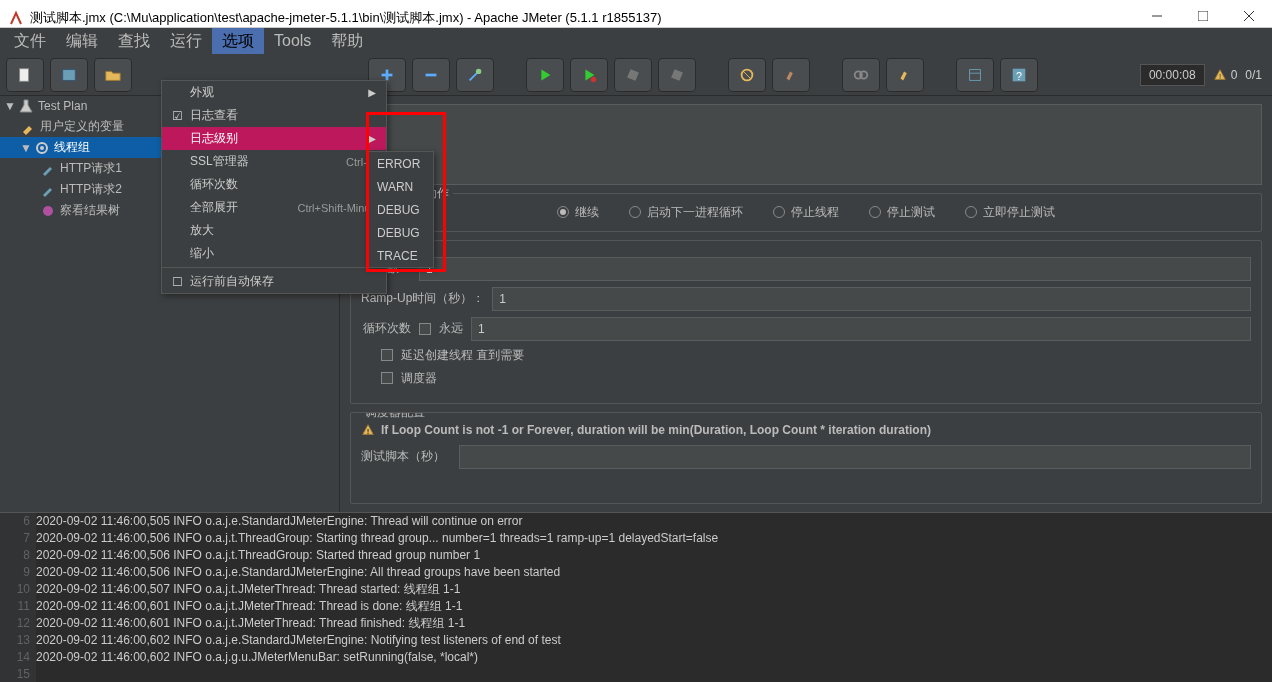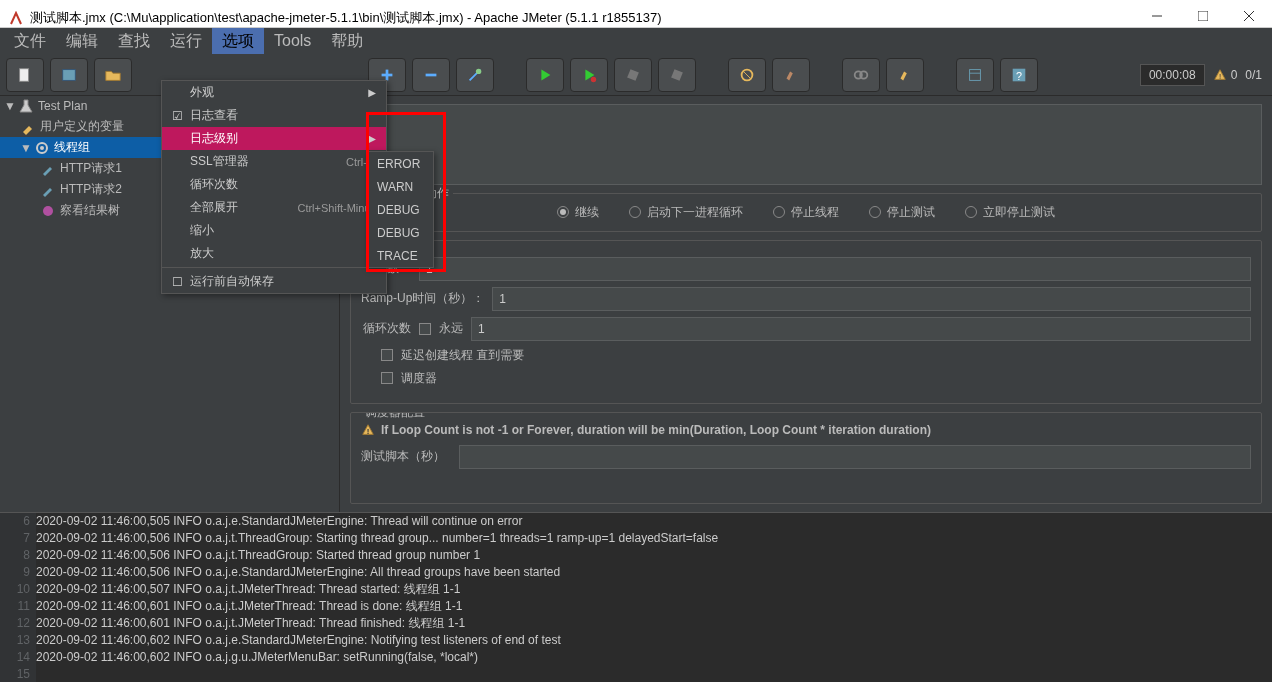--- a/index.html
+++ b/index.html
@@ -137,25 +137,25 @@
         <span class="label">循环次数</span>
         <span class="arrow">▶</span>
   </div>
   <div class="dd-item">
     <span class="check"></span>
         <span class="label">全部展开</span>
         <span class="shortcut">Ctrl+Shift-Minus</span>
   </div>
   <div class="dd-item">
     <span class="check"></span>
+        <span class="label">放大</span>
+  </div>
+  <div class="dd-item">
+    <span class="check"></span>
         <span class="label">缩小</span>
-  </div>
-  <div class="dd-item">
-    <span class="check"></span>
-        <span class="label">放大</span>
   </div>
   <div class="dd-sep"></div>
   <div class="dd-item">
     <span class="check">☐</span>
         <span class="label">运行前自动保存</span>
   </div>
 </div>
 
 <div class="dropdown submenu">
   <div class="dd-item">ERROR</div>

